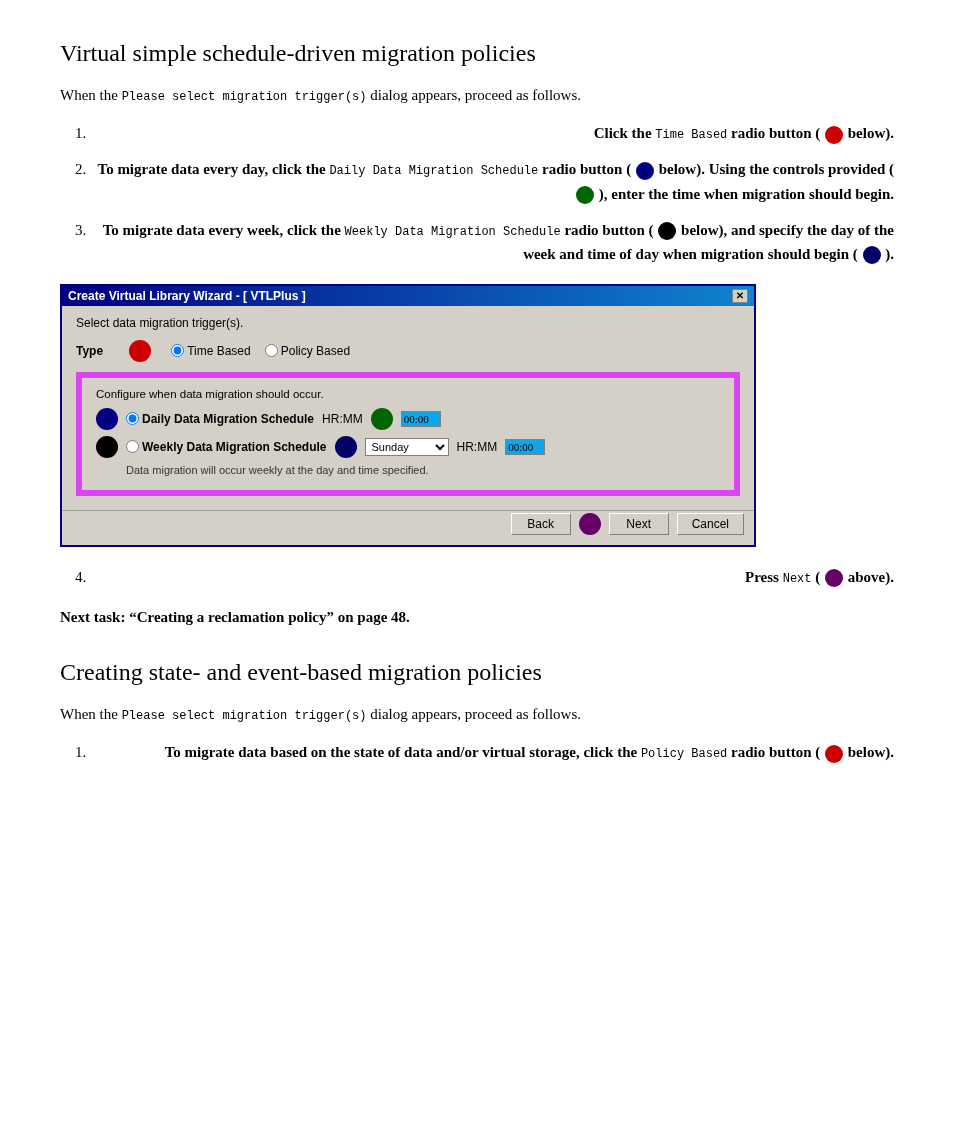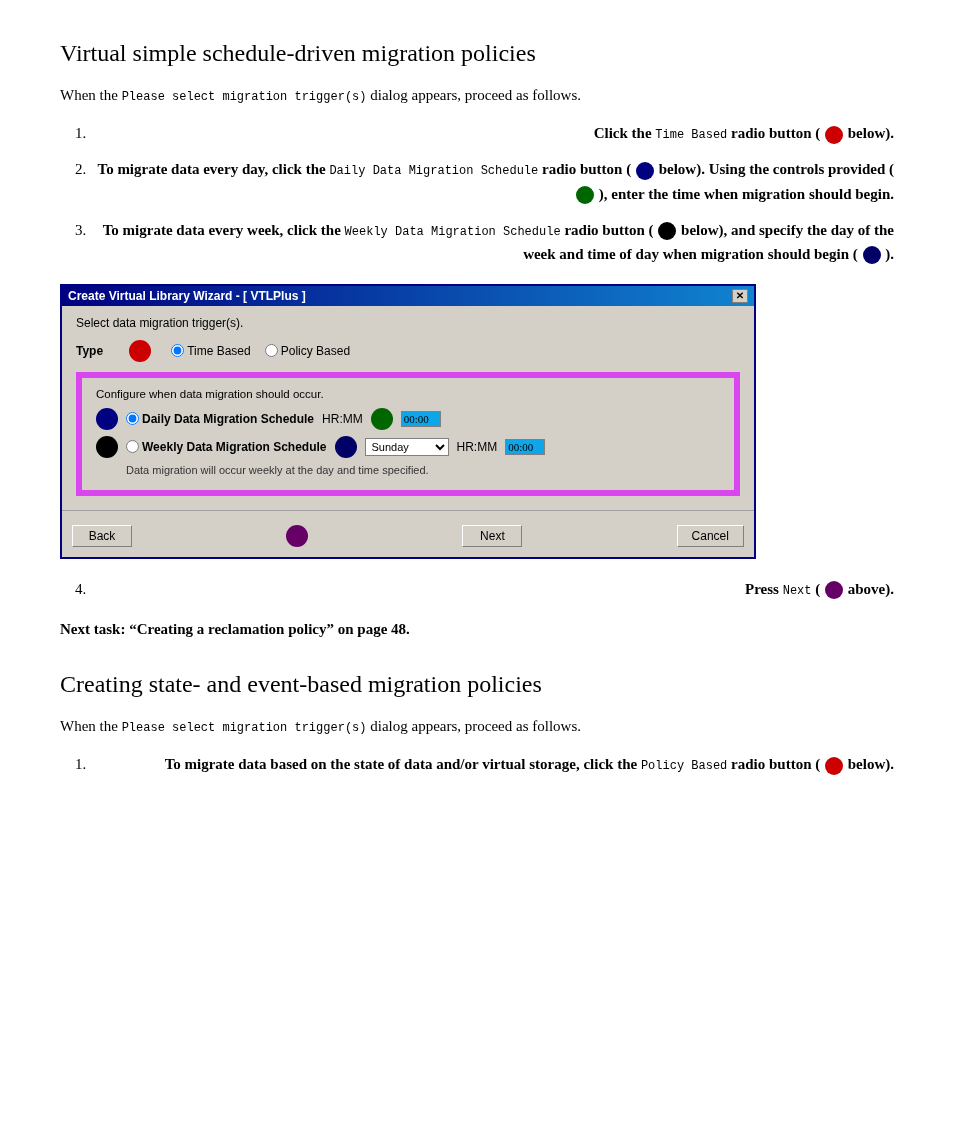--- a/index.html
+++ b/index.html
@@ -176,23 +176,23 @@
     select.day-select {
       font-size: 11px;
       border: 1px solid #808080;
       background: #fff;
       padding: 1px 2px;
       font-family: Arial, sans-serif;
     }
 
     .dialog-footer {
       display: flex;
-      justify-content: space-between;
+      justify-content: flex-end;
       gap: 8px;
-      padding: 14px 10px 10px 10px;
+      padding: 2px 10px 10px 10px;
       border-top: 1px solid #a0a0a0;
     }
 
     .win-btn {
       background: #d4d0c8;
       border-top: 1px solid #fff;
       border-left: 1px solid #fff;
       border-bottom: 1px solid #808080;
       border-right: 1px solid #808080;
       font-size: 12px;

